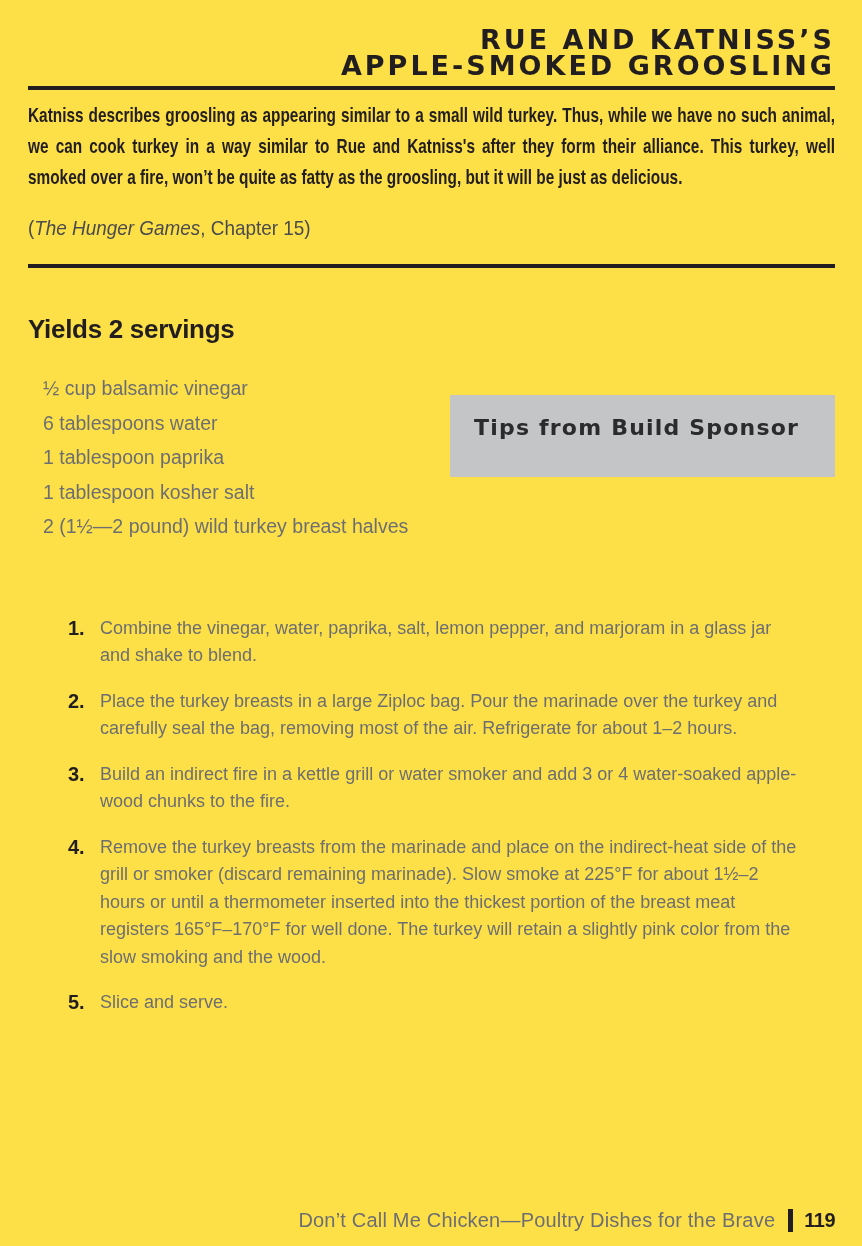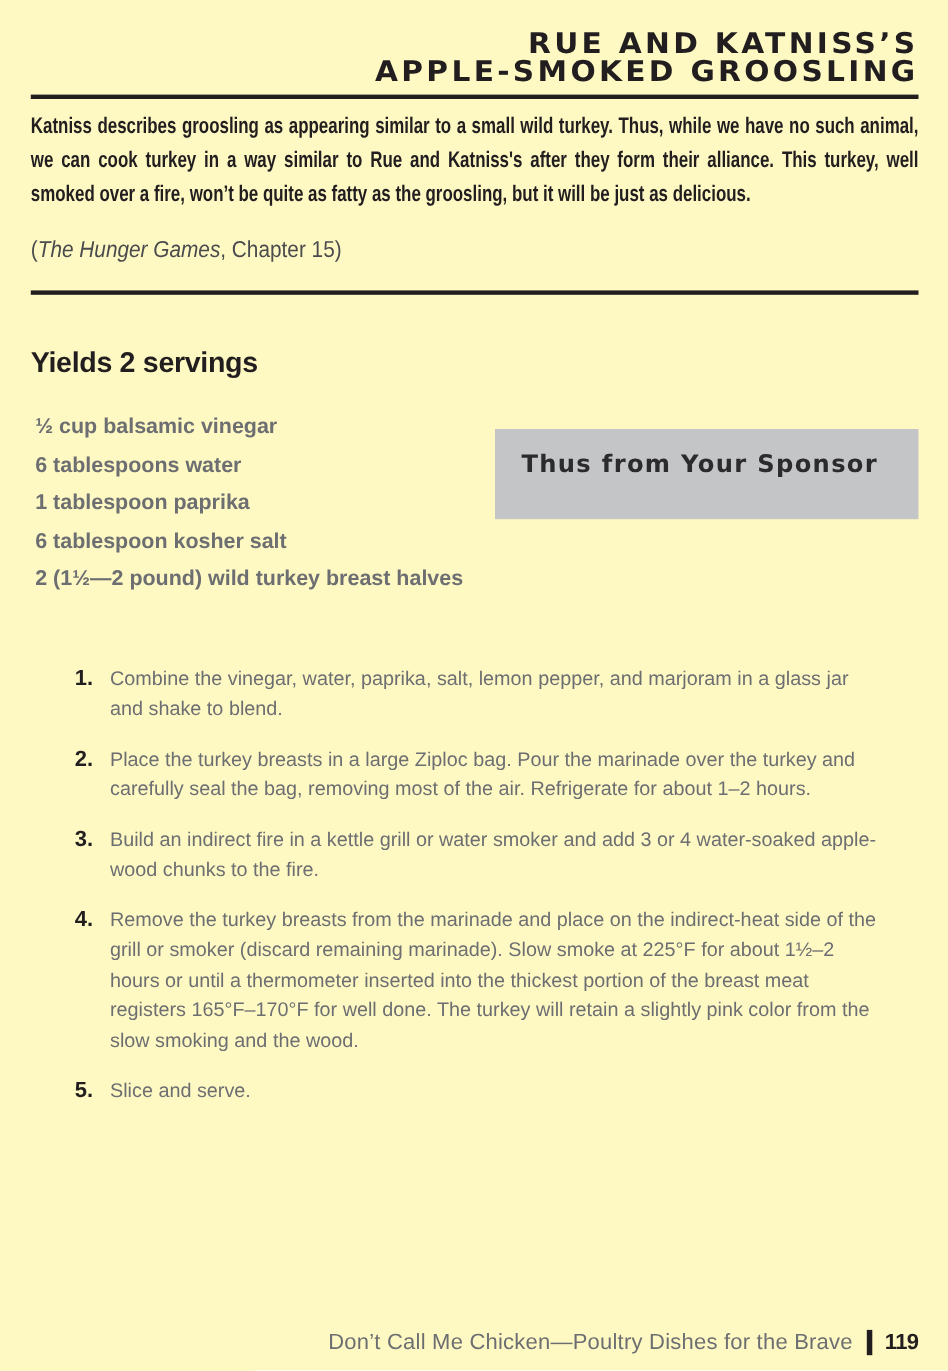--- a/index.html
+++ b/index.html
@@ -1,20 +1,20 @@
 <!DOCTYPE html>
 <html><head>
 <meta charset="utf-8">
 <style>
   html, body { margin: 0; padding: 0; background: #ffffff; }
   .page {
     position: relative;
     width: 862px;
     height: 1246px;
-    background: #fef9c3;
+    background: #fde047;
     font-family: "Liberation Sans", sans-serif;
     overflow: hidden;
     box-sizing: border-box;
     padding: 27px 27px 0 28px;
   }
 
   
   .title-block {
     text-align: right;
     color: #221e1f;
@@ -67,21 +67,21 @@
     align-items: center;
   }
   .ingredients-col { width: 400px; }
   .yield-heading {
     margin: 0 0 26px 0;
     font-size: 26px;
     color: #221e1f;
     font-weight: bold;
     letter-spacing: -0.3px;
   }
-  .ingredient-list { list-style: none; margin: 4px; padding: 0; font-weight: bold; }
+  .ingredient-list { list-style: none; margin: 15px; padding: 0; }
   .ingredient-list li {
     font-size: 19.5px;
     line-height: 34.5px;
     color: #6d6e71;
     white-space: nowrap;
   }
 
   .tips-box {
     width: 385px;
     box-sizing: border-box;
@@ -164,27 +164,27 @@
   <p class="citation"><span>(</span><span class="book">The Hunger Games</span><span>, Chapter 15)</span></p>
   <div class="rule rule-mid"></div>
 
   <div class="columns">
     <div class="ingredients-col">
       <h2 class="yield-heading">Yields 2 servings</h2>
       <ul class="ingredient-list">
         <li>½ cup balsamic vinegar</li>
         <li>6 tablespoons water</li>
         <li>1 tablespoon paprika</li>
-        <li>6 tablespoon kosher salt</li>
+        <li>1 tablespoon kosher salt</li>
         <li>2 (1½—2 pound) wild turkey breast halves</li>
       </ul>
     </div>
 
     <div class="tips-box">
-      <h3 class="tips-title">Thus from Your Sponsor</h3>
+      <h3 class="tips-title">Tips from Build Sponsor</h3>
     </div>
   </div>
 
   <div class="steps">
     <div class="step">
       <span class="step-num">1.</span>
       <span class="step-text">Combine the vinegar, water, paprika, salt, lemon pepper, and marjoram in a glass jar and shake to blend.</span>
     </div>
     <div class="step">
       <span class="step-num">2.</span>

